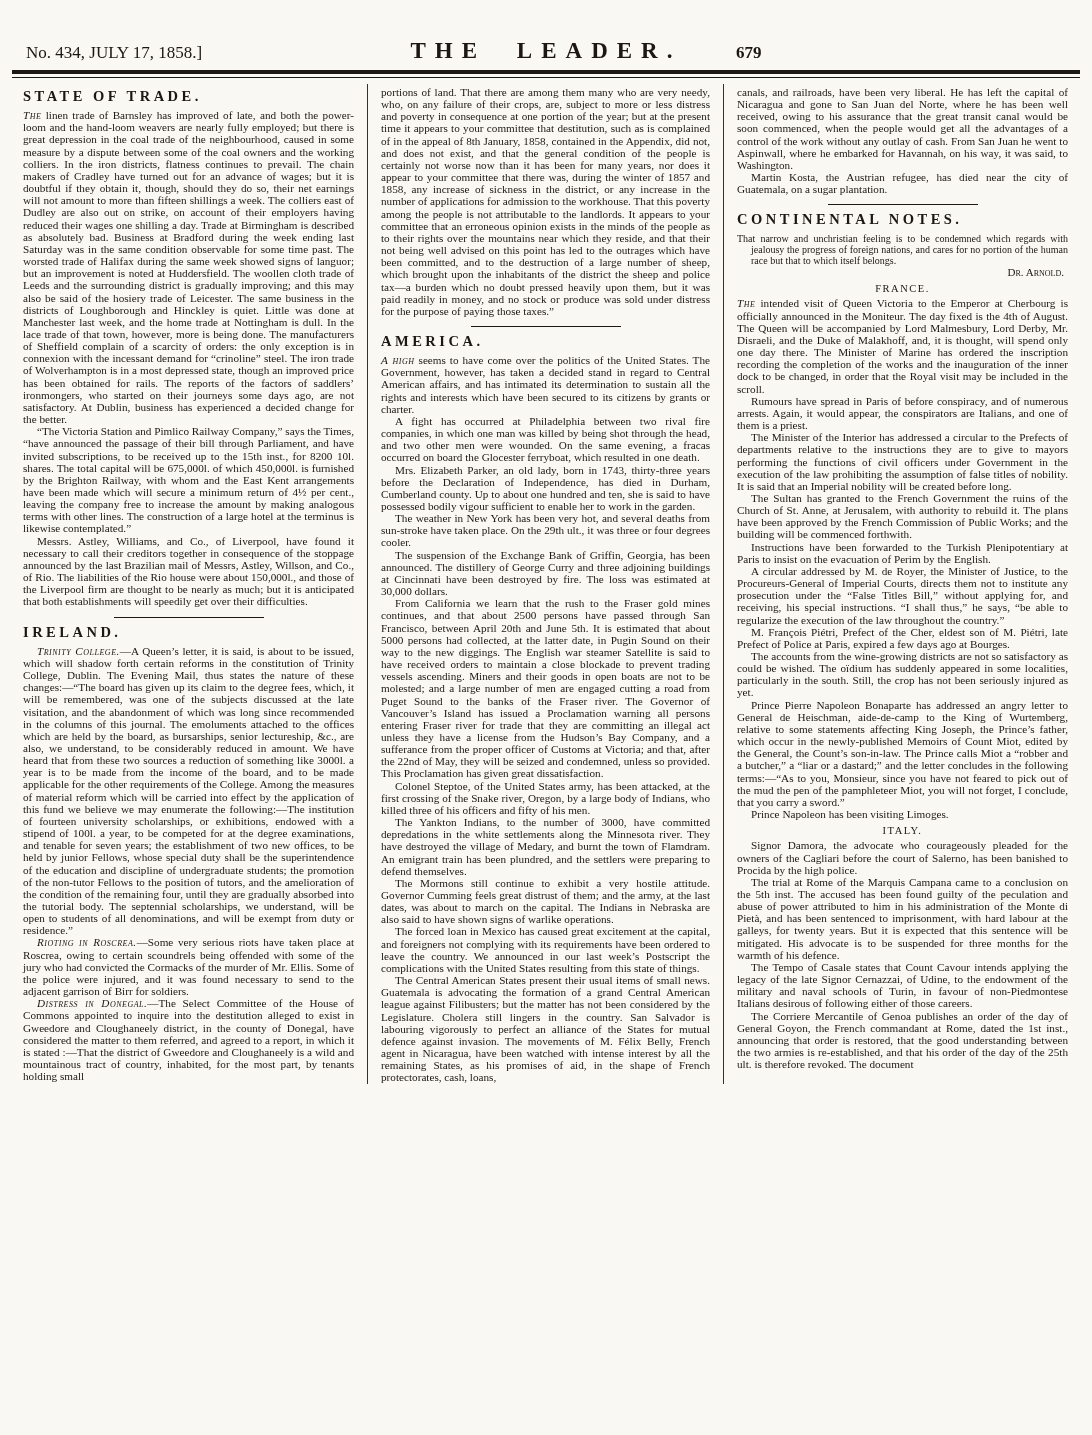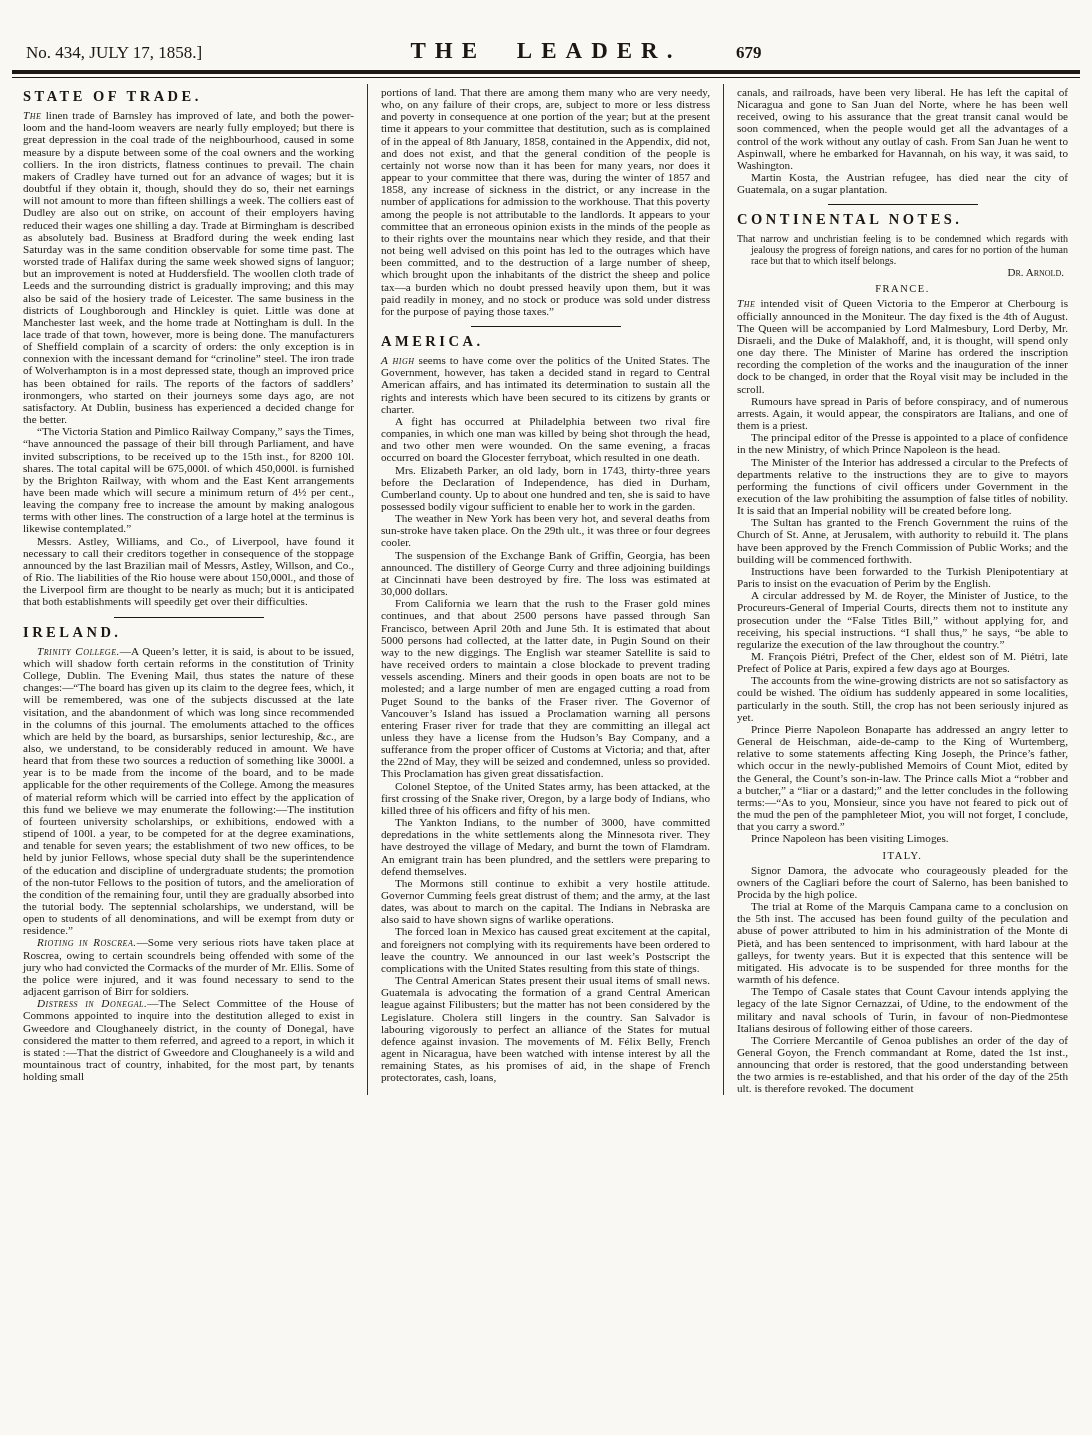--- a/index.html
+++ b/index.html
@@ -88,21 +88,20 @@
 
       <div class="sep"></div>
 
       <div class="art-head">CONTINENTAL NOTES.</div>
       <p class="epigraph">That narrow and unchristian feeling is to be condemned which regards with jealousy the progress of foreign nations, and cares for no portion of the human race but that to which itself belongs.</p>
       <p class="attribution">Dr. Arnold.</p>
 
       <div class="sub-head">FRANCE.</div>
       <p class="para flush"><span class="lead">The</span><span> intended visit of Queen Victoria to the Emperor at Cherbourg is officially announced in the Moniteur. The day fixed is the 4th of August. The Queen will be accompanied by Lord Malmesbury, Lord Derby, Mr. Disraeli, and the Duke of Malakhoff, and, it is thought, will spend only one day there. The Minister of Marine has ordered the inscription recording the completion of the works and the inauguration of the inner dock to be changed, in order that the Royal visit may be included in the scroll.</span></p>
       <p class="para"><span>Rumours have spread in Paris of before conspiracy, and of numerous arrests. Again, it would appear, the conspirators are Italians, and one of them is a priest.</span></p>
-      <p class="para"><span>The principal editor of the Presse is appointed to a place of confidence in the new Ministry, of which Prince Napoleon is the head.</span></p>
       <p class="para"><span>The Minister of the Interior has addressed a circular to the Prefects of departments relative to the instructions they are to give to mayors performing the functions of civil officers under Government in the execution of the law prohibiting the assumption of false titles of nobility. It is said that an Imperial nobility will be created before long.</span></p>
       <p class="para"><span>The Sultan has granted to the French Government the ruins of the Church of St. Anne, at Jerusalem, with authority to rebuild it. The plans have been approved by the French Commission of Public Works; and the building will be commenced forthwith.</span></p>
       <p class="para"><span>Instructions have been forwarded to the Turkish Plenipotentiary at Paris to insist on the evacuation of Perim by the English.</span></p>
       <p class="para"><span>A circular addressed by M. de Royer, the Minister of Justice, to the Procureurs-General of Imperial Courts, directs them not to institute any prosecution under the “False Titles Bill,” without applying for, and receiving, his special instructions. “I shall thus,” he says, “be able to regularize the execution of the law throughout the country.”</span></p>
       <p class="para"><span>M. François Piétri, Prefect of the Cher, eldest son of M. Piétri, late Prefect of Police at Paris, expired a few days ago at Bourges.</span></p>
       <p class="para"><span>The accounts from the wine-growing districts are not so satisfactory as could be wished. The oïdium has suddenly appeared in some localities, particularly in the south. Still, the crop has not been seriously injured as yet.</span></p>
       <p class="para"><span>Prince Pierre Napoleon Bonaparte has addressed an angry letter to General de Heischman, aide-de-camp to the King of Wurtemberg, relative to some statements affecting King Joseph, the Prince’s father, which occur in the newly-published Memoirs of Count Miot, edited by the General, the Count’s son-in-law. The Prince calls Miot a “robber and a butcher,” a “liar or a dastard;” and the letter concludes in the following terms:—“As to you, Monsieur, since you have not feared to pick out of the mud the pen of the pamphleteer Miot, you will not forget, I conclude, that you carry a sword.”</span></p>
       <p class="para"><span>Prince Napoleon has been visiting Limoges.</span></p>
 
       <div class="sub-head">ITALY.</div>

